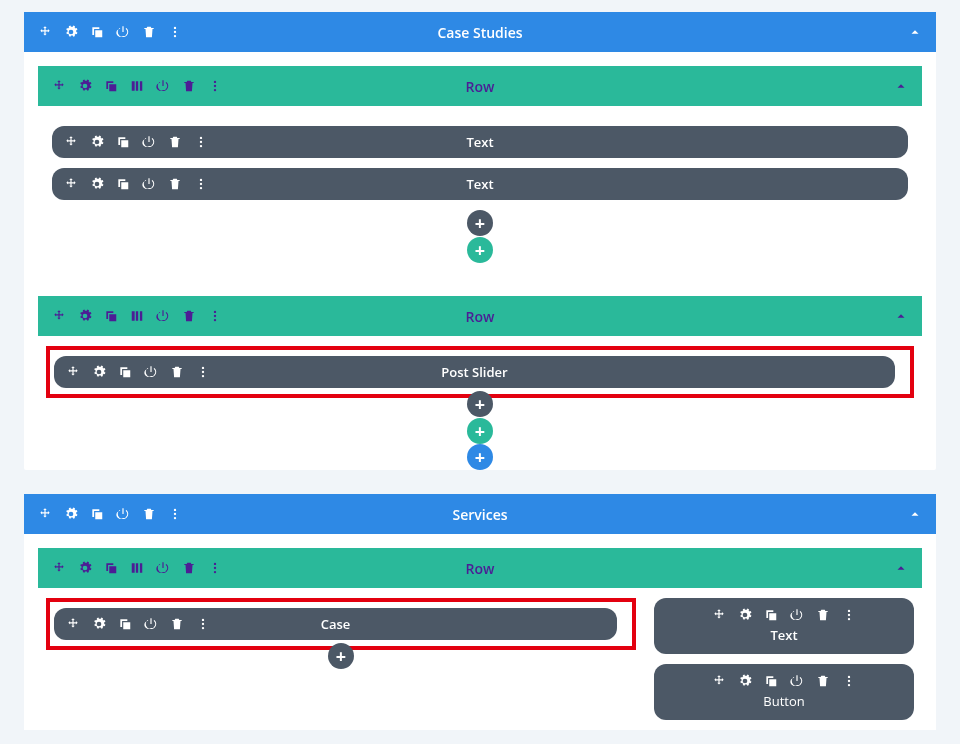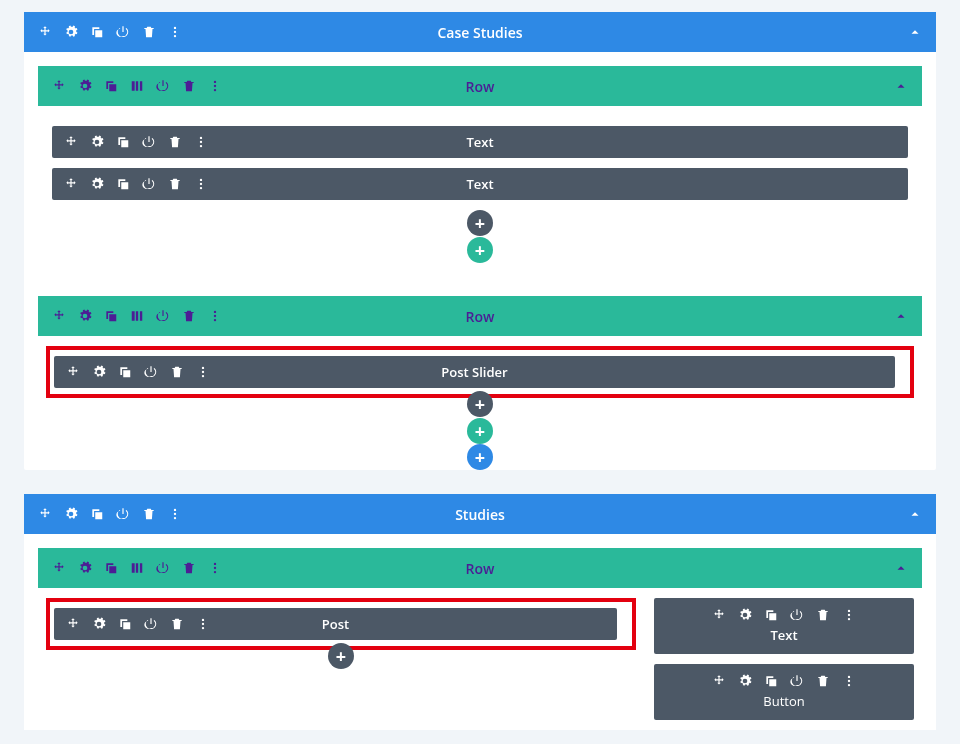--- a/index.html
+++ b/index.html
@@ -3,21 +3,21 @@
 <meta charset="utf-8">
 <style>
 *{box-sizing:border-box;margin:0;padding:0;}
 body{background:#f1f5f9;font-family:'Open Sans',Arial,sans-serif;padding:12px 24px;}
 .section{background:#fff;margin-bottom:24px;border-radius:2px;}
 .section-head{background:#2e89e5;color:#fff;position:relative;height:40px;display:flex;align-items:center;padding:0 14px;margin-bottom:0;}
 .row{background:#fff;padding:14px 14px 0 14px;}
 .row-wrap{margin:20px 0 0 0;}
 .row-head{background:#2ab99a;color:#4c1d95;position:relative;height:40px;display:flex;align-items:center;padding:0 14px;}
 .row-body{padding:20px 14px 0 14px;background:#fff;}
-.module{background:#4c5866;color:#fff;height:32px;display:flex;align-items:center;padding:0 12px;position:relative;margin-bottom:10px;border-radius:2px;}
+.module{background:#4c5866;color:#fff;height:32px;display:flex;align-items:center;padding:0 12px;position:relative;margin-bottom:10px;border-radius:12px;}
 .tools{display:flex;gap:12px;align-items:center;}
 .title{position:absolute;left:0;right:0;text-align:center;font-weight:600;font-size:14px;pointer-events:none;}
 .module .title{font-size:13px;}
 .icon{width:14px;height:14px;display:inline-flex;align-items:center;justify-content:center;cursor:pointer;}
 .icon svg{width:14px;height:14px;fill:currentColor;}
 .caret{position:absolute;right:14px;cursor:pointer;}
 .add-btn{width:26px;height:26px;border-radius:50%;color:#fff;display:flex;align-items:center;justify-content:center;font-size:18px;font-weight:bold;cursor:pointer;margin:0 auto;}
 .add-dark{background:#4c5866;}
 .add-green{background:#2ab99a;}
 .add-blue{background:#2e89e5;}
@@ -343,21 +343,21 @@
           </svg>
         </span>
       <span class="icon">
           <svg viewBox="0 0 24 24">
             <circle cx="12" cy="5" r="2"></circle>
             <circle cx="12" cy="12" r="2"></circle>
             <circle cx="12" cy="19" r="2"></circle>
           </svg>
         </span>
     </div>
-    <div class="title">Studies</div>
+    <div class="title">Services</div>
     <span class="icon caret">
         <svg viewBox="0 0 24 24">
           <path d="M6 15l6-6 6 6z"></path>
         </svg>
       </span>
   </div>
 
   <div class="row">
     <div class="row-wrap" style="margin-top:0;">
       <div class="row-head">
@@ -439,21 +439,21 @@
                       </svg>
                     </span>
                   <span class="icon">
                       <svg viewBox="0 0 24 24">
                         <circle cx="12" cy="5" r="2"></circle>
                         <circle cx="12" cy="12" r="2"></circle>
                         <circle cx="12" cy="19" r="2"></circle>
                       </svg>
                     </span>
                 </div>
-                <div class="title">Post</div>
+                <div class="title">Case</div>
               </div>
             </div>
             <div class="add-module-wrap" style="padding-bottom:0;margin-top:-13px;">
                 <div class="add-btn add-dark">+</div>
               </div>
           </div>
           <div class="col-narrow">
             <div class="module module-tall">
               <div class="tools">
                 <span class="icon">

